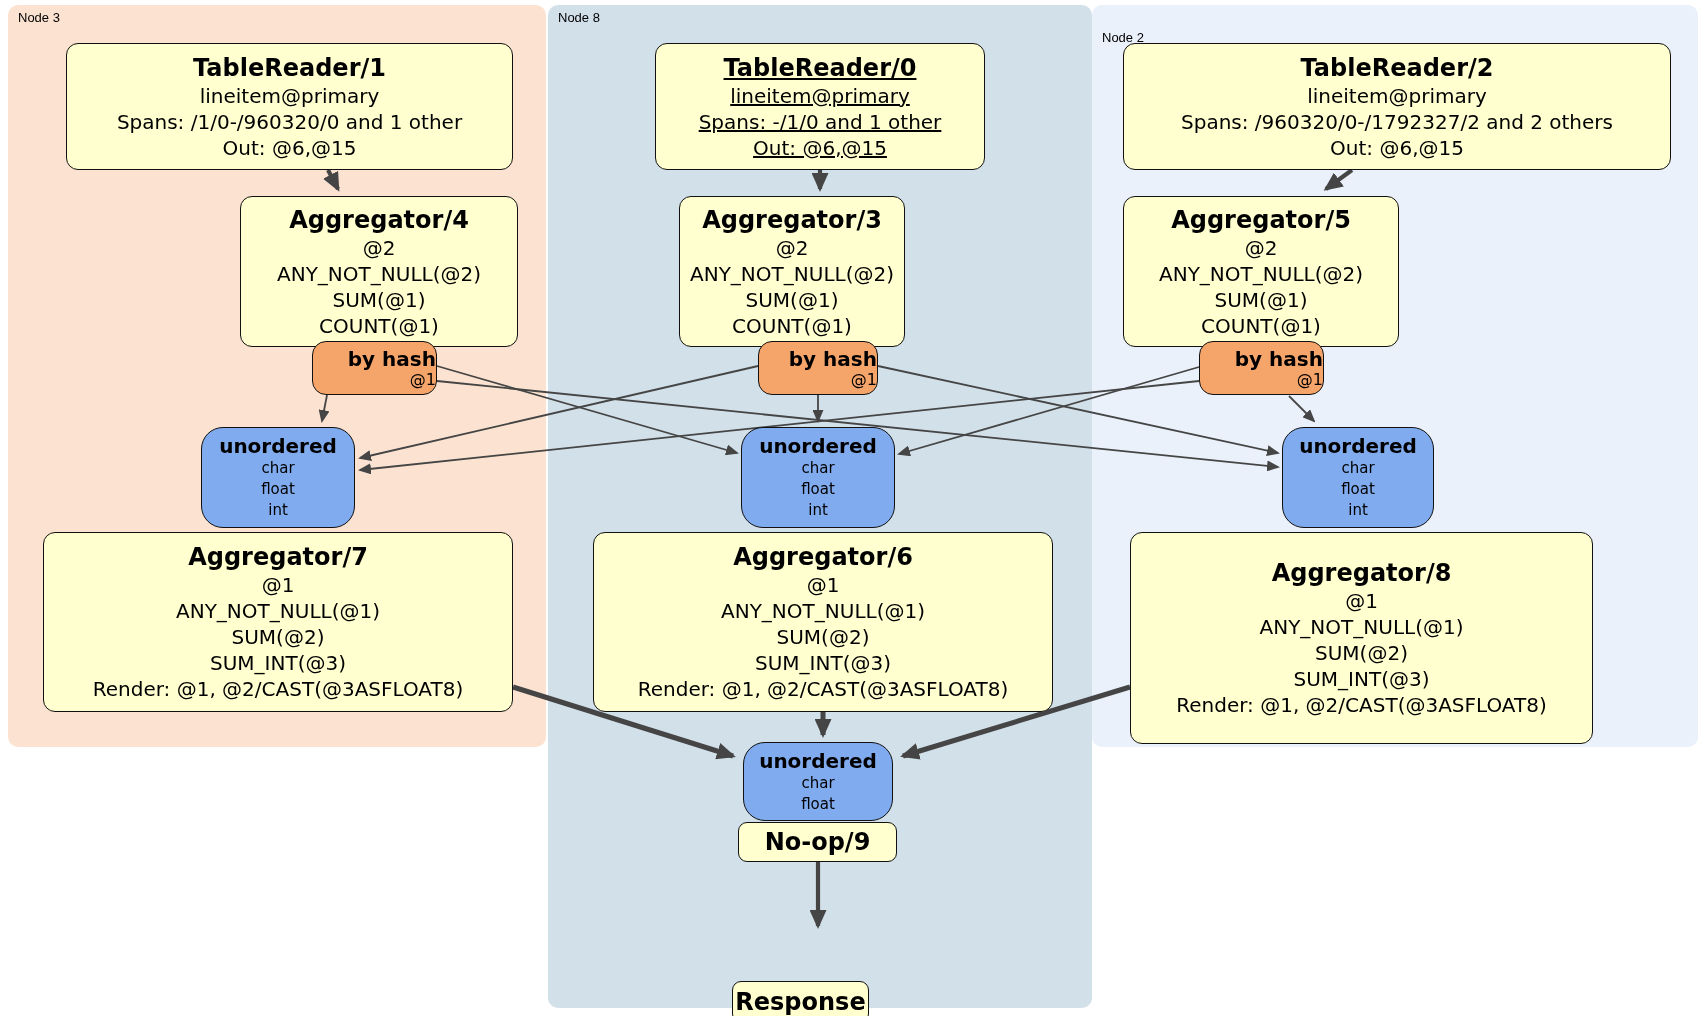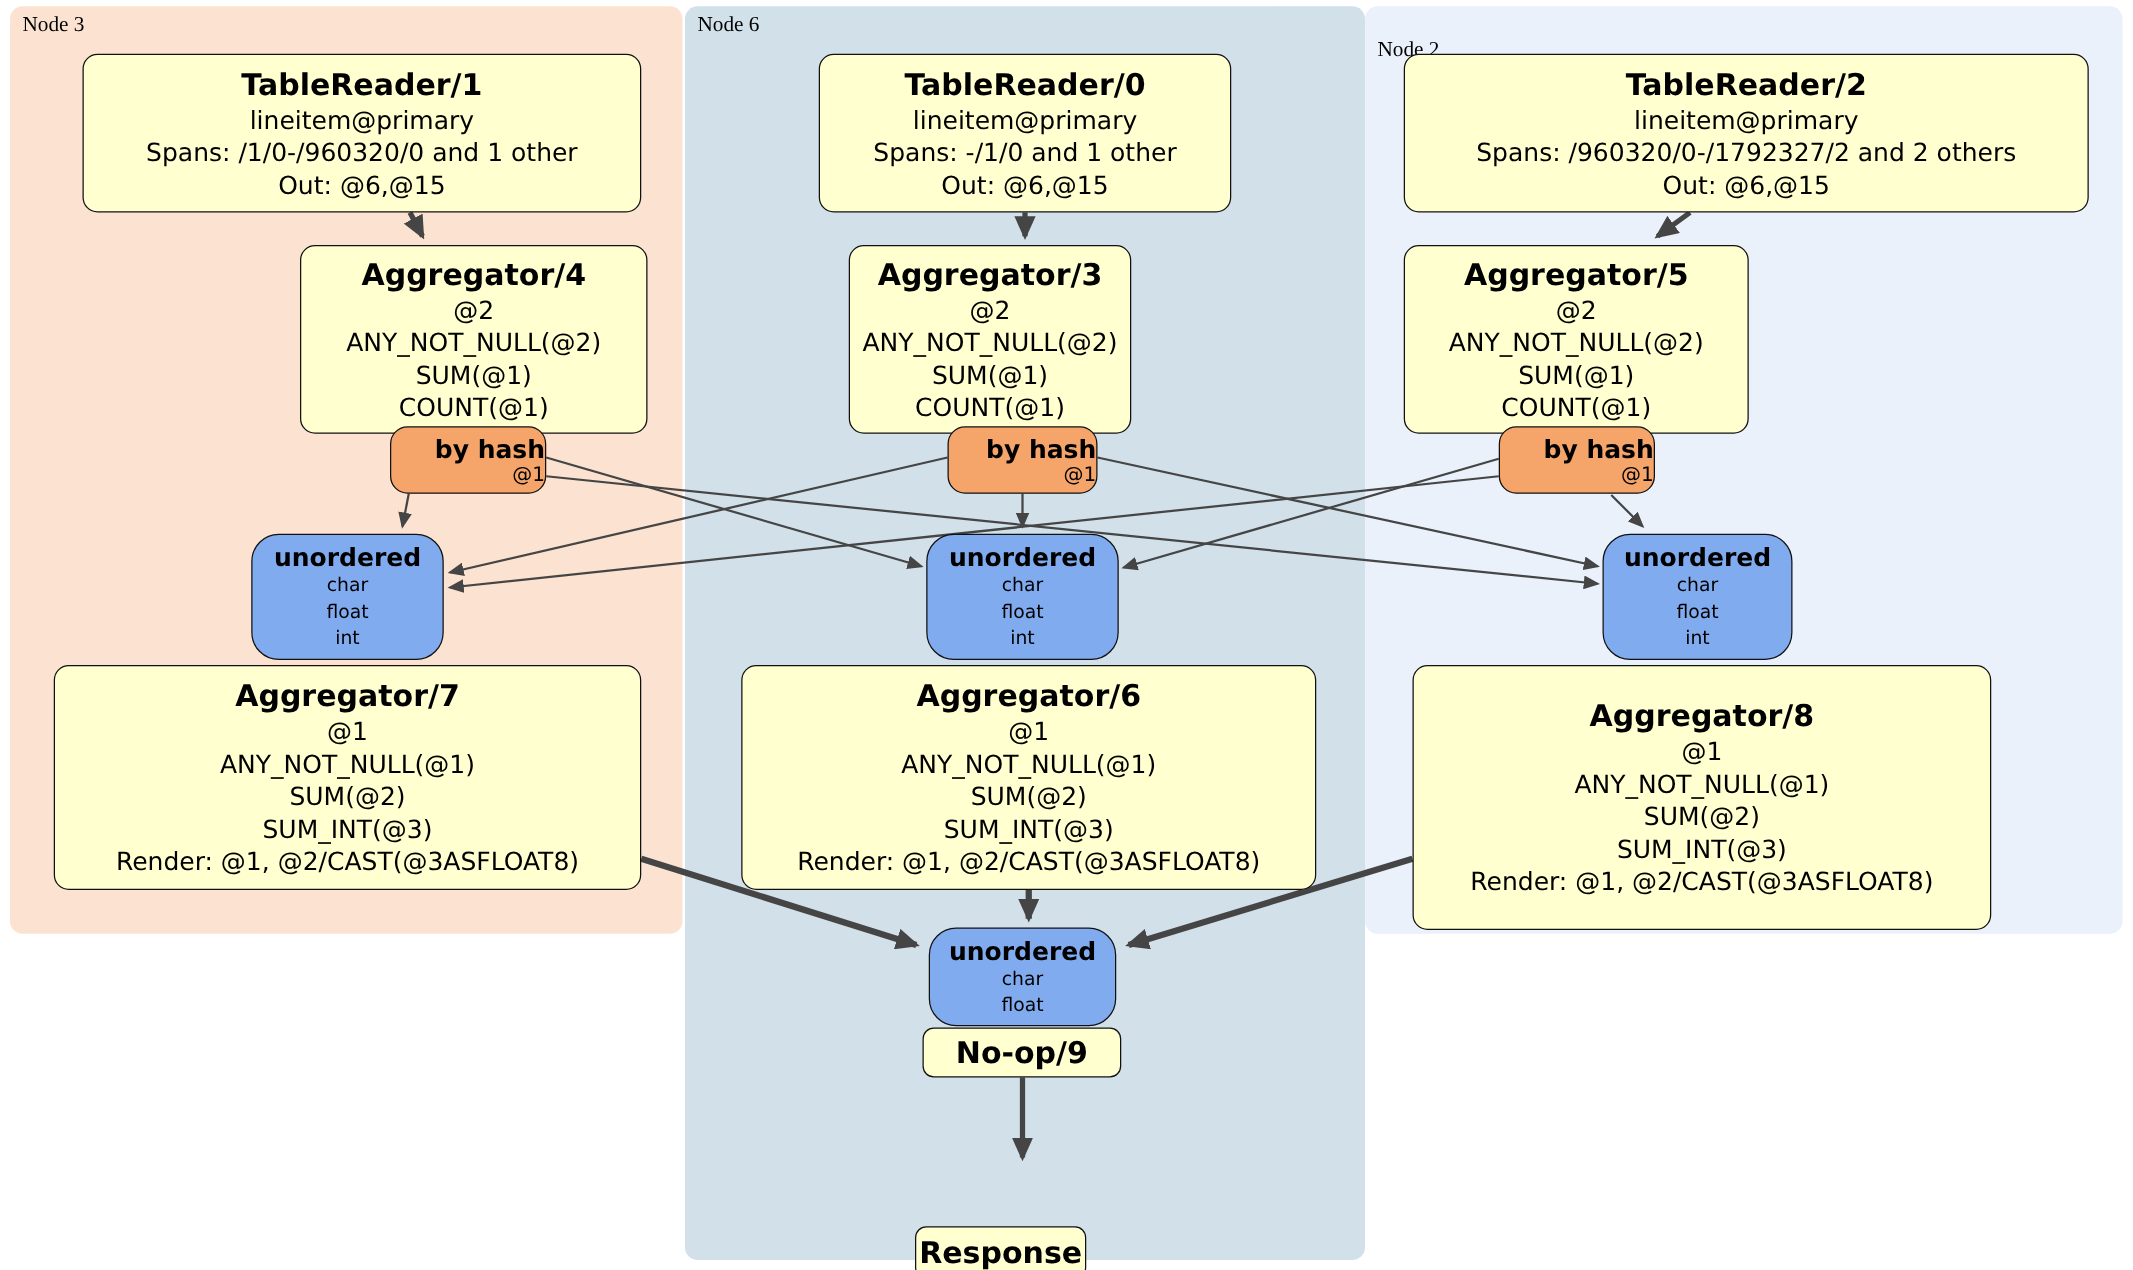--- a/index.html
+++ b/index.html
@@ -2,22 +2,22 @@
 <html style="--node3-bg: #fce3d1; --node1-bg: #d2e0ea; --node2-bg: #eaf1fa; --box-yellow: #ffffd0; --router-orange: #f5a56a; --sync-blue: #80abee; --box-border: #111111; --edge: #454545;"><head>
 <meta charset="utf-8">
 <style>
   html,body{margin:0;padding:0;background:#ffffff;}
   .canvas{
     position:relative;width:1706px;height:1016px;overflow:hidden;
     font-family:"DejaVu Sans", sans-serif;color:#000;background:#fff;
   }
   .region{position:absolute;border-radius:10px;}
   .region-label{
-    position:absolute;font-family:Liberation Serif, serif;
-    font-size:17px;color:#000;text-align:right;
+    position:absolute;font-family:Liberation Sans, sans-serif;
+    font-size:13px;color:#000;text-align:right;
   }
   .edges{position:absolute;left:0;top:0;pointer-events:none;}
   .pbox{
     position:absolute;
     background:var(--box-yellow,#ffffd0);
     border:1.6px solid var(--box-border,#111);
     border-radius:12px;
     display:flex;flex-direction:column;align-items:center;justify-content:center;
     text-align:center;box-sizing:border-box;
   }
@@ -50,21 +50,21 @@
 </head>
 <body>
 
 <div class="canvas">
 
   <div class="region" style="left:8px;top:5px;width:538px;height:742px;background:var(--node3-bg,#fce3d1);"></div>
   <div class="region" style="left:548px;top:5px;width:544px;height:1003px;background:var(--node1-bg,#d2e0ea);"></div>
   <div class="region" style="left:1092px;top:5px;width:606px;height:742px;background:var(--node2-bg,#eaf1fa);"></div>
 
   <div class="region-label" style="left:18px;top:10px;">Node 3</div>
-  <div class="region-label" style="left:558px;top:10px;">Node 6</div>
+  <div class="region-label" style="left:558px;top:10px;">Node 8</div>
   <div class="region-label" style="left:1102px;top:10px;margin-top:20px;">Node 2</div>
 
   <svg class="edges" width="1706" height="1016" viewBox="0 0 1706 1016">
     <defs>
       <marker id="arrow-small" markerUnits="userSpaceOnUse" markerWidth="13" markerHeight="11" refX="11" refY="5.5" orient="auto">
         <path d="M0,0 L13,5.5 L0,11 z" fill="#454545"></path>
       </marker>
       <marker id="arrow-big" markerUnits="userSpaceOnUse" markerWidth="19" markerHeight="17" refX="16" refY="8.5" orient="auto">
         <path d="M0,0 L19,8.5 L0,17 z" fill="#454545"></path>
       </marker>
@@ -90,21 +90,21 @@
 
     <line class="edge-med" x1="818" y1="862" x2="818" y2="926" marker-end="url(#arrow-big)"></line>
   </svg>
 
   <div class="pbox" style="left:66px;top:43px;width:447px;height:127px;">
     <div class="ptitle">TableReader/1</div>
     <div class="pline">lineitem@primary</div>
     <div class="pline">Spans: /1/0-/960320/0 and 1 other</div>
     <div class="pline">Out: @6,@15</div>
   </div>
-  <div class="pbox" style="left:655px;top:43px;width:330px;height:127px;">
+  <div class="pbox" style="left:655px;top:43px;width:330px;height:127px;text-decoration:underline;">
     <div class="ptitle">TableReader/0</div>
     <div class="pline">lineitem@primary</div>
     <div class="pline">Spans: -/1/0 and 1 other</div>
     <div class="pline">Out: @6,@15</div>
   </div>
   <div class="pbox" style="left:1123px;top:43px;width:548px;height:127px;">
     <div class="ptitle">TableReader/2</div>
     <div class="pline">lineitem@primary</div>
     <div class="pline">Spans: /960320/0-/1792327/2 and 2 others</div>
     <div class="pline">Out: @6,@15</div>

